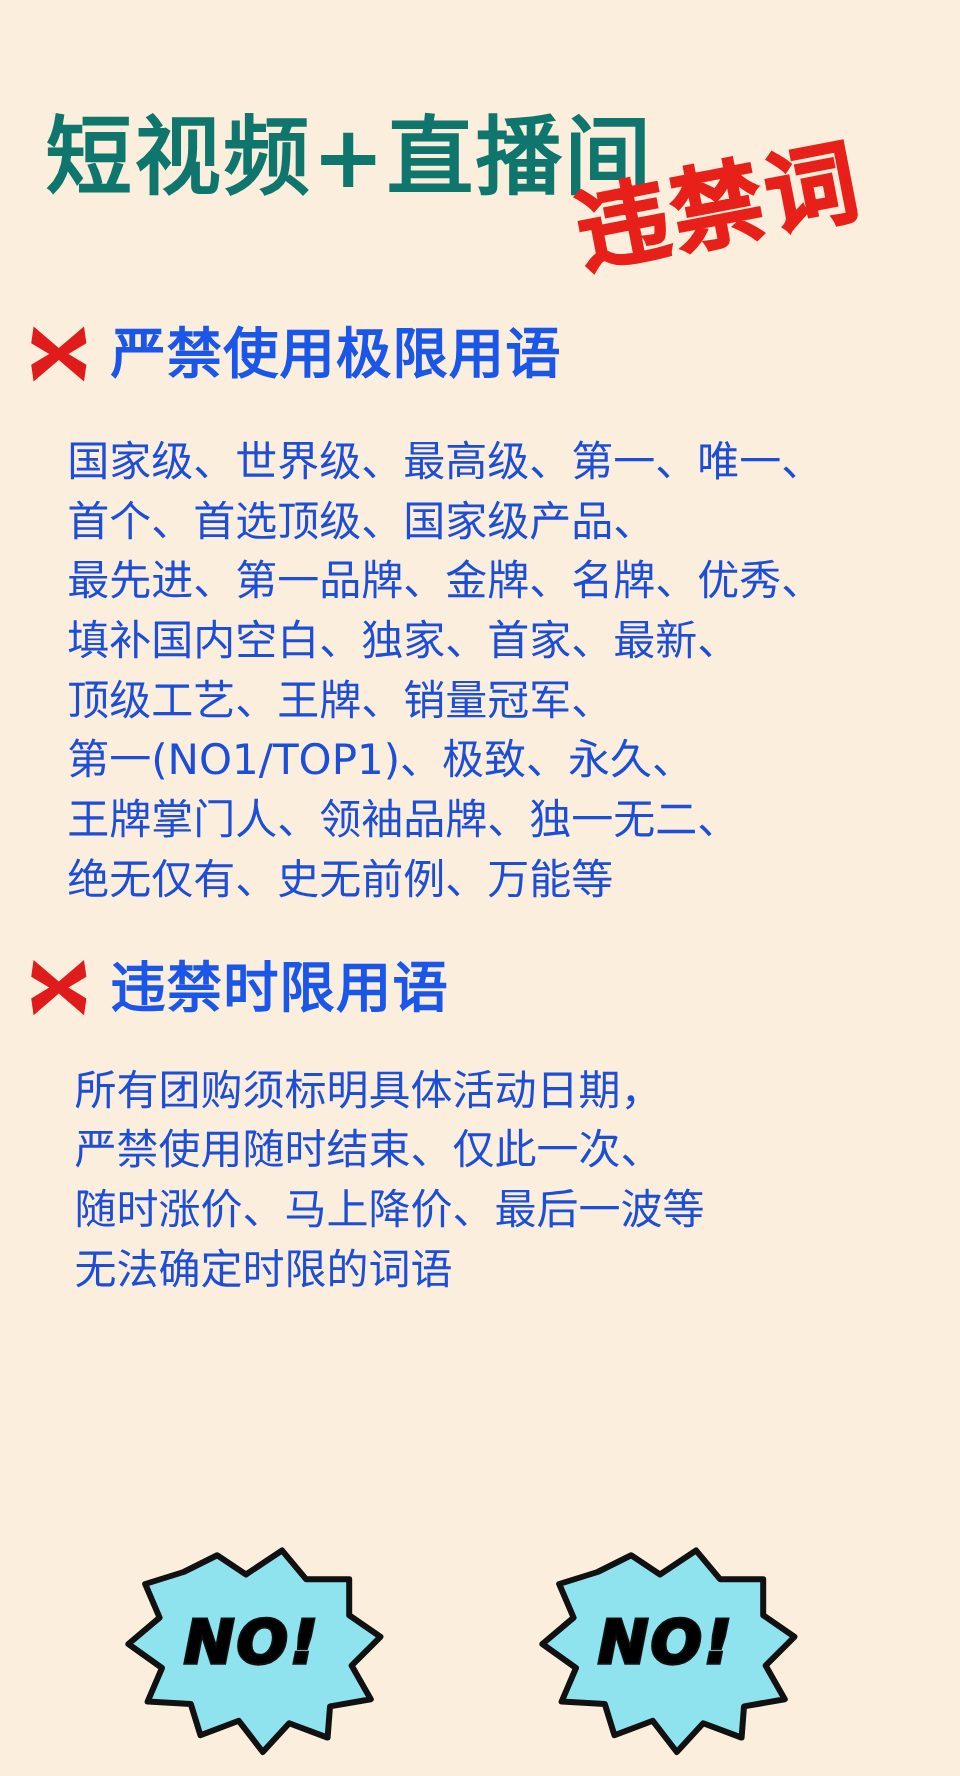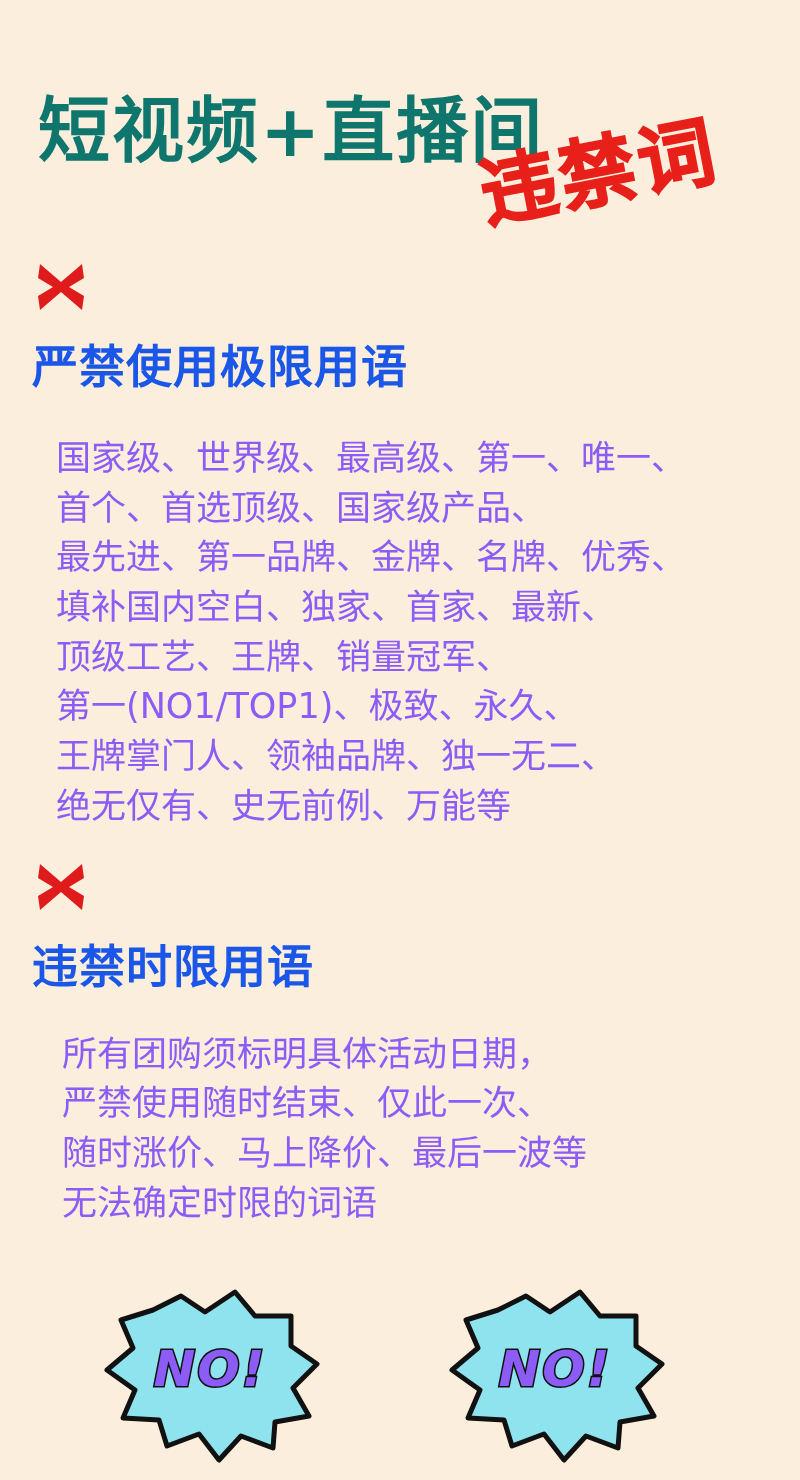--- a/index.html
+++ b/index.html
@@ -42,44 +42,43 @@
     transform-origin: left top;
     letter-spacing: 4px;
     white-space: nowrap;
     -webkit-text-stroke: 2px #e8201a;
     font-family: "DejaVu Sans", "Liberation Sans", sans-serif;
   }
 
   
   .section-head {
     display: flex;
-    align-items: flex-start;
+    align-items: flex-end;
     gap: 14px;
-    padding-left: 32px;
+    padding-left: 20px;
     margin-top: 8px;
-    flex-direction: column;
   }
   .x-mark {
     width: 58px;
     height: 58px;
     flex: 0 0 58px;
     position: relative;
   }
   .x-mark svg { display: block; }
   .section-title {
     font-size: 46px;
     font-weight: bold;
     color: #1a56e8;
     letter-spacing: 1px;
     font-family: "DejaVu Sans", "Liberation Sans", sans-serif;
   }
 
   
   .body-block {
-    color: #8b5cf6;
+    color: #1d4ed8;
     font-size: 35px;
     line-height: 1.42;
     font-family: "DejaVu Sans", "Liberation Sans", sans-serif;
   }
   #banned-words-list {
     padding: 38px 40px 0 56px;
   }
   #time-limit-list {
     padding: 34px 40px 0 62px;
   }
@@ -104,21 +103,21 @@
   .cloud.right { left: 440px; bottom: 8px; }
   .cloud svg { display: block; }
   .cloud-text {
     position: absolute;
     left: 0;
     top: 58px;
     width: 230px;
     text-align: center;
     font-size: 50px;
     font-weight: bold;
-    color: #8b5cf6;
+    color: #000000;
     font-style: italic;
     letter-spacing: 2px;
     -webkit-text-stroke: 3px #111111;
     paint-order: stroke fill;
     font-family: "DejaVu Sans", "Liberation Sans", sans-serif;
   }
 </style>
 </head>
 <body>
 

